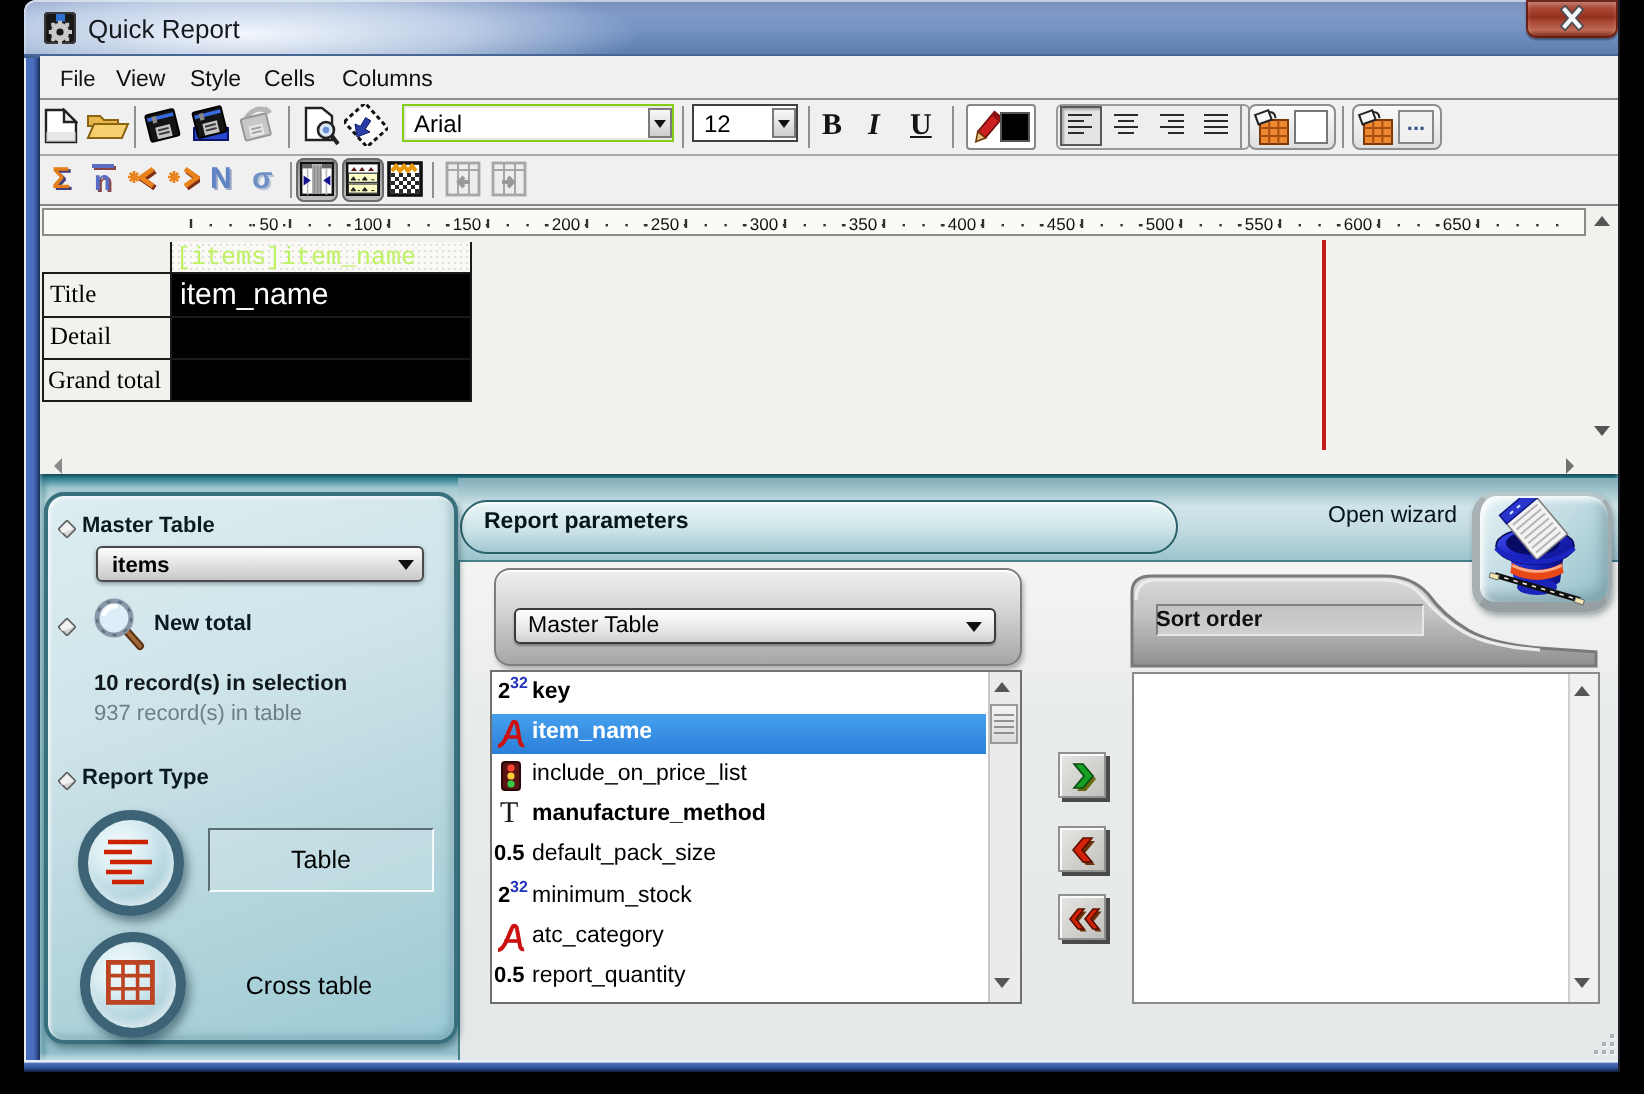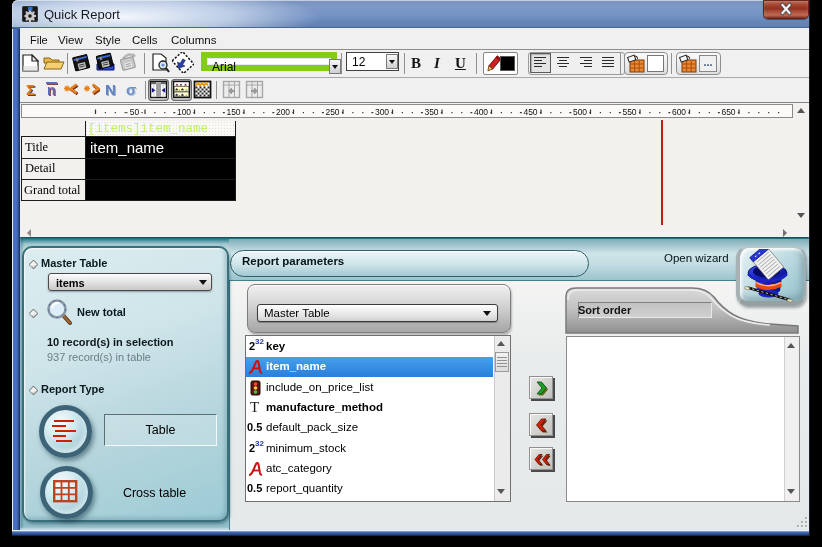--- a/index.html
+++ b/index.html
@@ -117,21 +117,21 @@
  <path d="M14 15 L17 19" stroke="#222" stroke-width="2"></path>
  <circle cx="11" cy="12" r="1.6" fill="#3a6ad0" opacity=".7"></circle>
 </svg>
 <svg class="abs" style="left:172px;top:52px;" width="22" height="21">
  <g transform="rotate(-42 11 10.5)">
   <rect x="4" y="2" width="14" height="17" fill="#fff" stroke="#111" stroke-width="1.5" stroke-dasharray="2.2 1.6"></rect>
  </g>
  <path d="M6.5 16.5 L5.5 10 L8.2 11.2 L10.8 6.8 L13.4 8.4 L10.6 12.6 L13 14 Z" fill="#2a3ea8" stroke="#101a60" stroke-width=".5"></path>
 </svg>
 
-<div class="abs" style="left:201px;top:52px;width:136px;height:19px;background:#fff;border:6px solid #84cc16;box-shadow:0 0 0 1px #e8e8e8 inset;">
+<div class="abs" style="left:201px;top:52px;width:136px;height:19px;background:#fff;border:1px solid #84cc16;box-shadow:0 0 0 1px #e8e8e8 inset;">
  <div class="abs" style="left:5px;top:2px;font-size:12px;color:#000;">Arial</div>
  <div class="abs" style="left:122px;top:1px;width:12px;height:15px;background:linear-gradient(180deg,#f8f8f8,#cfcfcf);border:1px solid #7a7a7a;">
   <div class="abs" style="left:2px;top:5px;width:0;height:0;border:3.2px solid transparent;border-top:4px solid #101010;"></div>
  </div>
 </div>
 <div class="sep1" style="left:341px;"></div>
 <div class="abs" style="left:346px;top:52px;width:53px;height:19px;background:#fff;border:1px solid #404040;">
  <div class="abs" style="left:5px;top:2px;font-size:12px;color:#000;">12</div>
  <div class="abs" style="left:39px;top:1px;width:12px;height:15px;background:linear-gradient(180deg,#f8f8f8,#cfcfcf);border:1px solid #7a7a7a;">
   <div class="abs" style="left:2px;top:5px;width:0;height:0;border:3.2px solid transparent;border-top:4px solid #101010;"></div>

